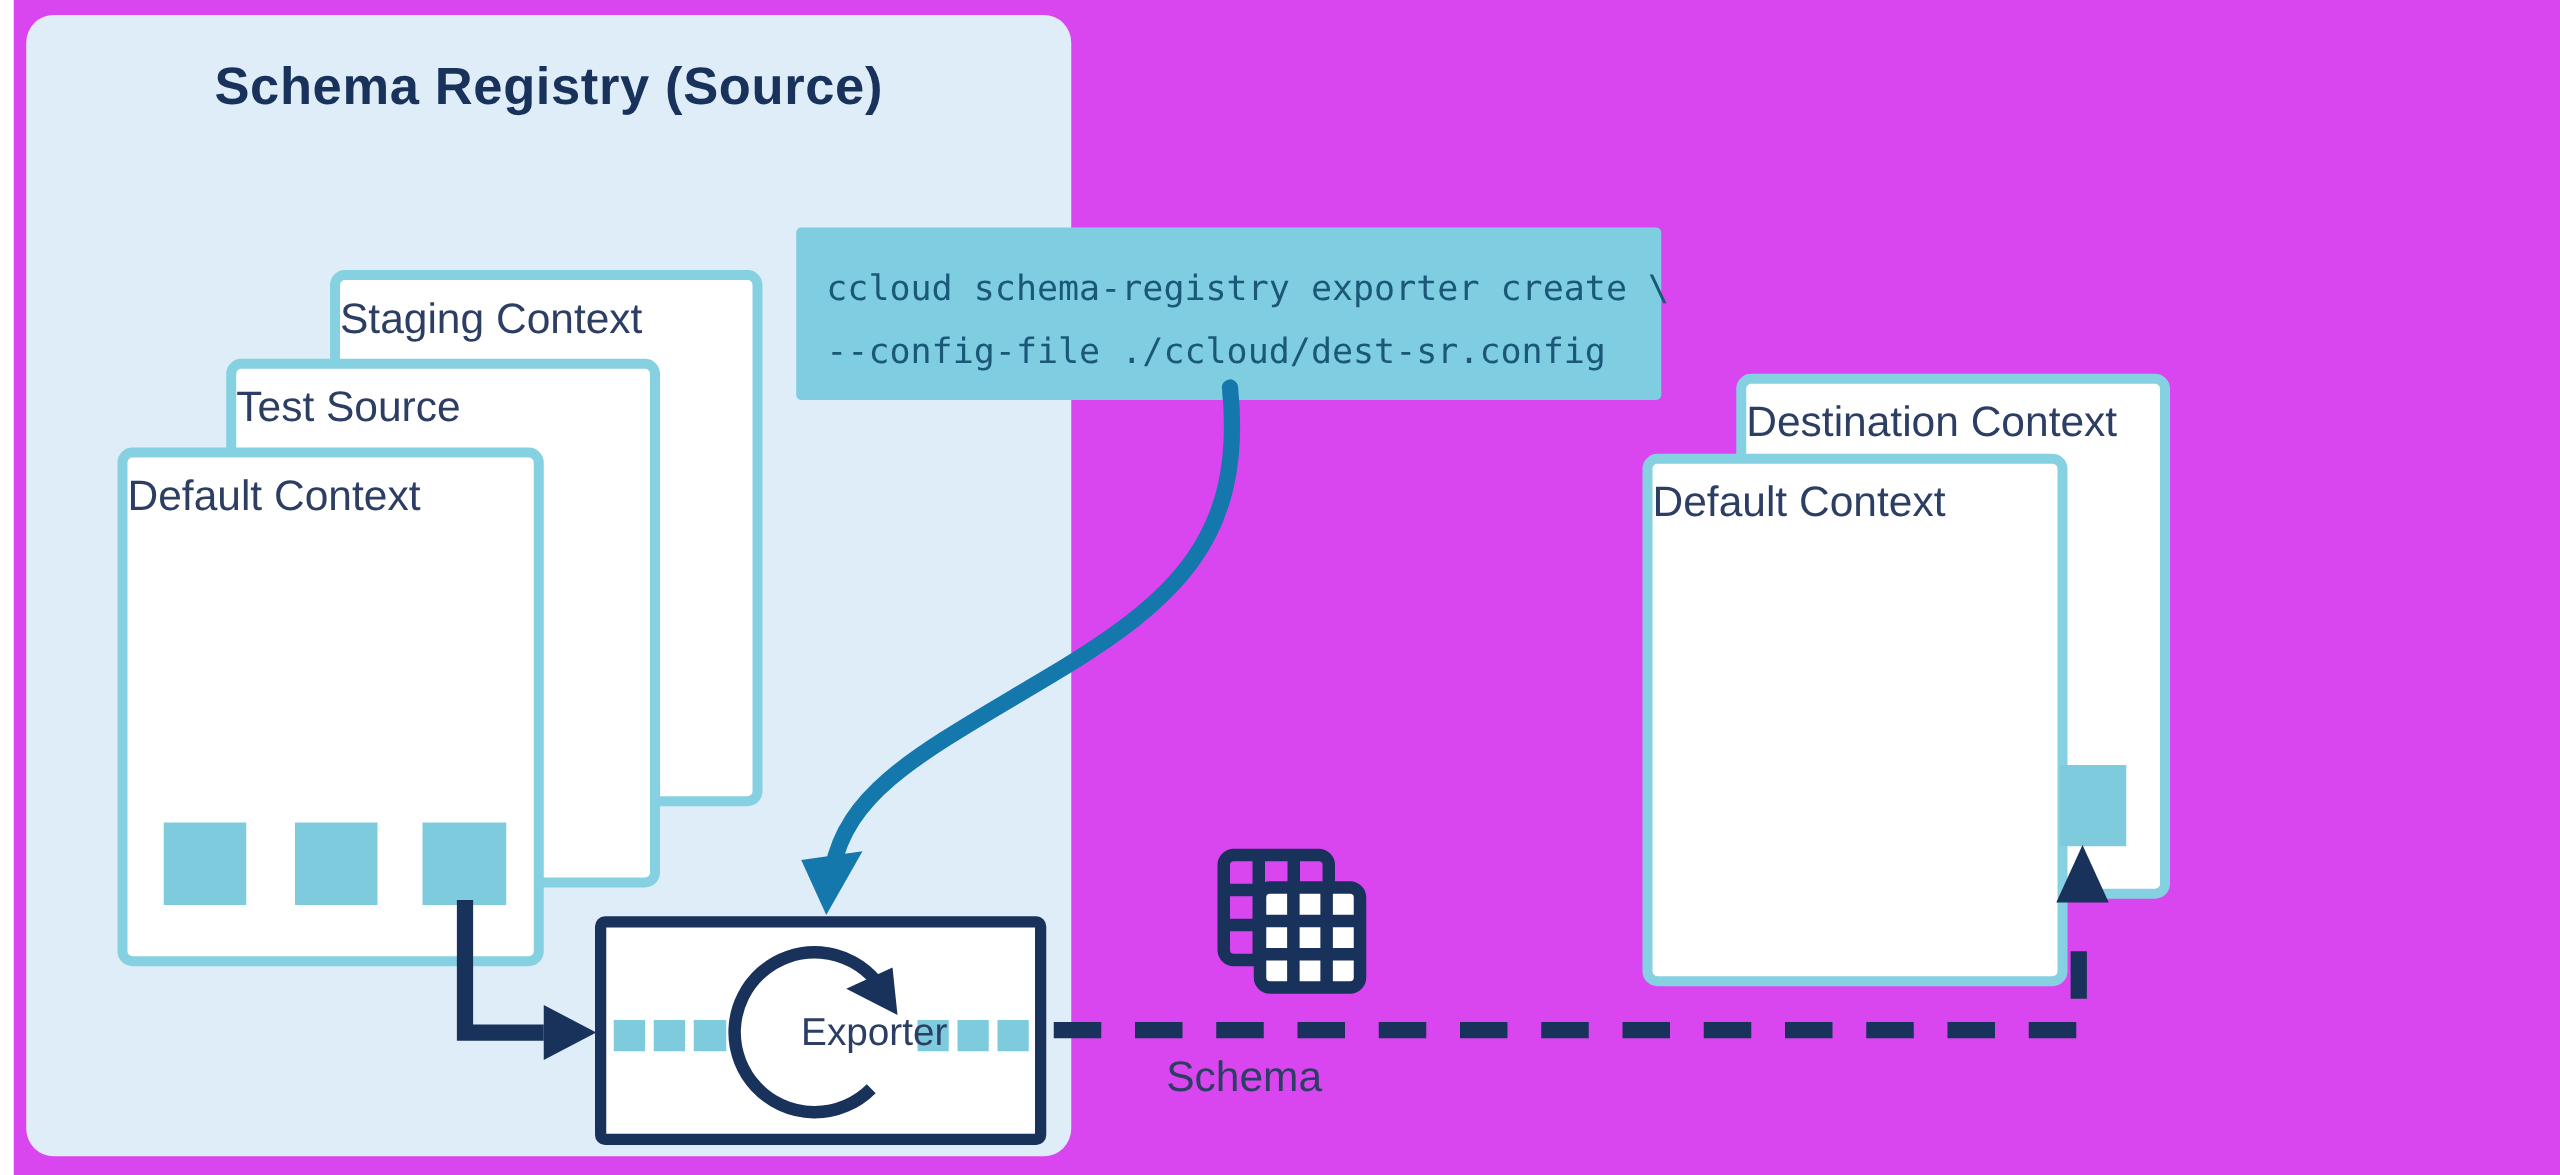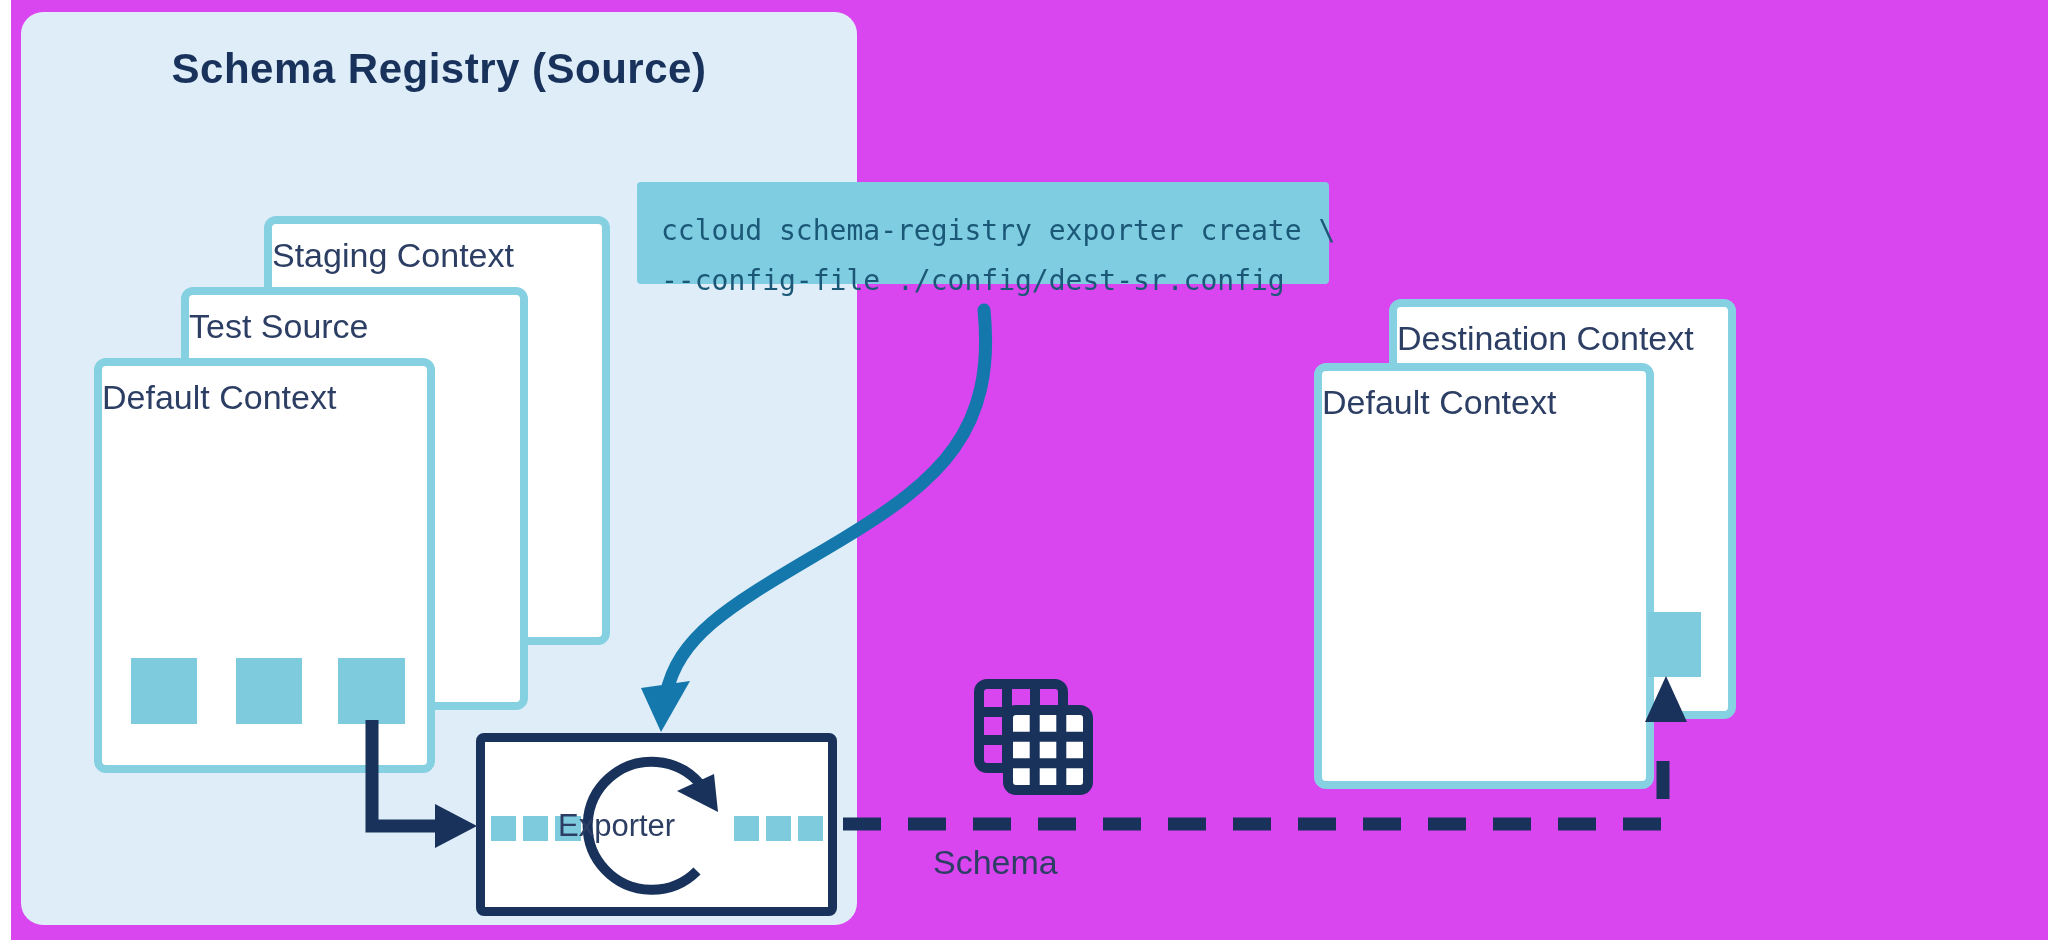--- a/index.html
+++ b/index.html
@@ -15,33 +15,33 @@
   }
   .card{
     position:absolute;background:#ffffff;border:8px solid #85D1E1;border-radius:12px;
     box-sizing:border-box;
   }
   .card-label{
     padding-top:12px;text-align:left;font-size:34px;color:#2C3E63;white-space:nowrap;
   }
   .sq{position:absolute;background:#7FCBDE;}
   .code-box{
-    position:absolute;left:626px;top:182px;width:692px;height:102px;background:#7FCDE0;
+    position:absolute;left:626px;top:182px;width:692px;height:138px;background:#7FCDE0;
     border-radius:4px;box-sizing:border-box;padding:24px 0 0 24px;
   }
   .code-line{
     font-family:"DejaVu Sans Mono",monospace;font-size:28px;line-height:50px;
     color:#1B5878;white-space:pre;
   }
   .exporter-box{
     position:absolute;left:465px;top:733px;width:361px;height:183px;background:#ffffff;
     border:9px solid #18325B;border-radius:8px;box-sizing:border-box;
   }
   .exporter-label{
-    position:absolute;left:547px;top:808px;width:200px;text-align:left;
+    position:absolute;left:547px;top:808px;width:200px;text-align:right;
     font-size:31px;color:#2C3E63;z-index:6;
   }
   .schema-label{
     position:absolute;left:922px;top:843px;width:200px;text-align:left;
     font-size:34px;color:#2C3E63;z-index:6;
   }
   #overlay{position:absolute;left:0;top:0;z-index:5;pointer-events:none;}
   .z1{z-index:1}.z2{z-index:2}.z3{z-index:3}
 </style>
 </head>
@@ -71,21 +71,21 @@
     <div class="card-label">Destination Context</div>
   </div>
   <div class="card z2" style="left:1303px;top:363px;width:340px;height:426px;">
     <div class="card-label">Default Context</div>
   </div>
 
   <div class="sq z3" style="left:1637px;top:612px;width:53px;height:65px;"></div>
 
   <div class="code-box z2">
     <div class="code-line">ccloud schema-registry exporter create \</div>
-    <div class="code-line">--config-file ./config/dest-sr.config</div>
+    <div class="code-line">--config-file ./ccloud/dest-sr.config</div>
   </div>
 
   <div class="exporter-box z2"></div>
 
   <div class="sq z3" style="left:480px;top:816px;width:25px;height:25px;"></div>
   <div class="sq z3" style="left:512px;top:816px;width:25px;height:25px;"></div>
   <div class="sq z3" style="left:544px;top:816px;width:26px;height:25px;"></div>
   <div class="sq z3" style="left:723px;top:816px;width:25px;height:25px;"></div>
   <div class="sq z3" style="left:755px;top:816px;width:25px;height:25px;"></div>
   <div class="sq z3" style="left:787px;top:816px;width:25px;height:25px;"></div>

